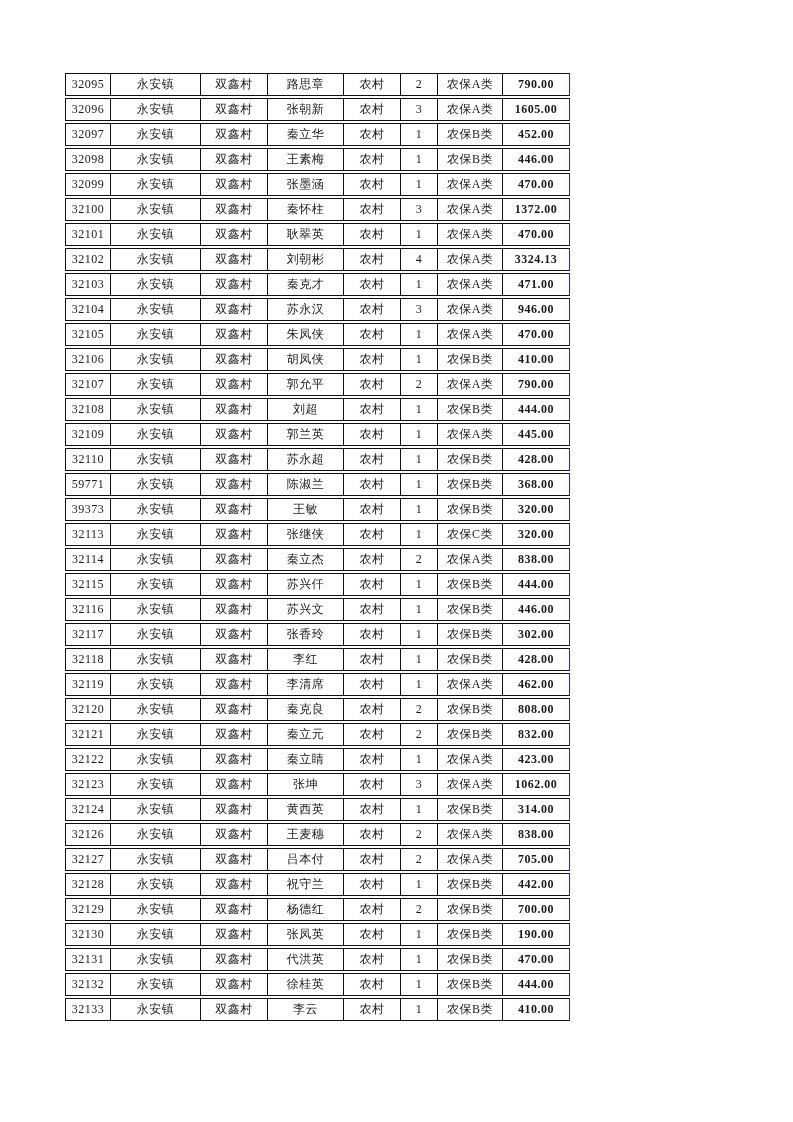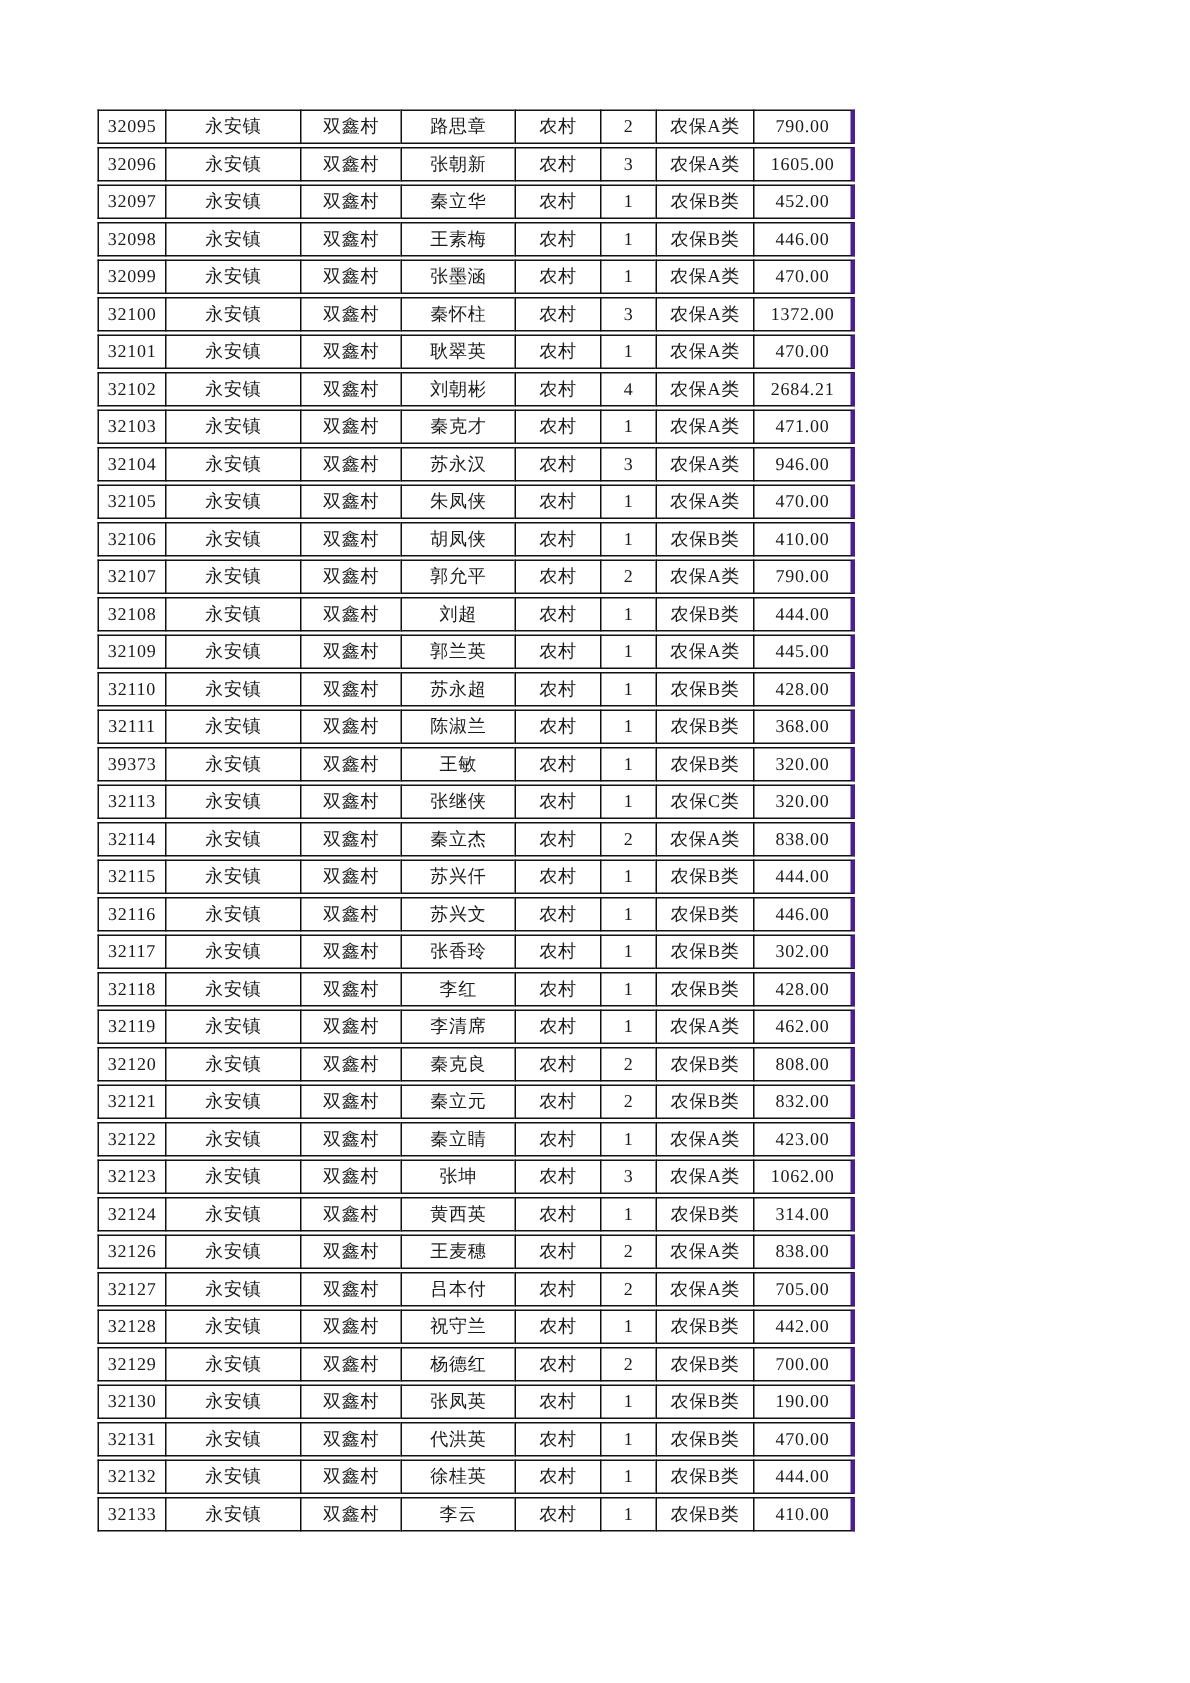--- a/index.html
+++ b/index.html
@@ -33,21 +33,22 @@
     font-size: 12px;
     letter-spacing: 0.5px;
     white-space: nowrap;
     overflow: hidden;
     border-top: 1px solid #111111;
     border-bottom: 1px solid #111111;
     border-left: 1px solid #111111;
     background: #ffffff;
   }
   table.roster td:last-child {
-    border-right: 3px solid #4c1d95;
+    border-right: 1px solid #4c1d95;
+    font-weight: bold;
   }
   col.c-id       { width: 45px; }
   col.c-town     { width: 90px; }
   col.c-village  { width: 67px; }
   col.c-name     { width: 76px; }
   col.c-res      { width: 57px; }
   col.c-count    { width: 37px; }
   col.c-category { width: 65px; }
   col.c-amount   { width: 68px; }
 </style>
@@ -138,21 +139,21 @@
           <td>470.00</td>
         </tr>
         <tr>
           <td>32102</td>
           <td>永安镇</td>
           <td>双鑫村</td>
           <td>刘朝彬</td>
           <td>农村</td>
           <td>4</td>
           <td>农保A类</td>
-          <td>2684.21</td>
+          <td>3324.13</td>
         </tr>
         <tr>
           <td>32103</td>
           <td>永安镇</td>
           <td>双鑫村</td>
           <td>秦克才</td>
           <td>农村</td>
           <td>1</td>
           <td>农保A类</td>
           <td>471.00</td>
@@ -221,21 +222,21 @@
           <td>32110</td>
           <td>永安镇</td>
           <td>双鑫村</td>
           <td>苏永超</td>
           <td>农村</td>
           <td>1</td>
           <td>农保B类</td>
           <td>428.00</td>
         </tr>
         <tr>
-          <td>32111</td>
+          <td>59771</td>
           <td>永安镇</td>
           <td>双鑫村</td>
           <td>陈淑兰</td>
           <td>农村</td>
           <td>1</td>
           <td>农保B类</td>
           <td>368.00</td>
         </tr>
         <tr>
           <td>39373</td>

